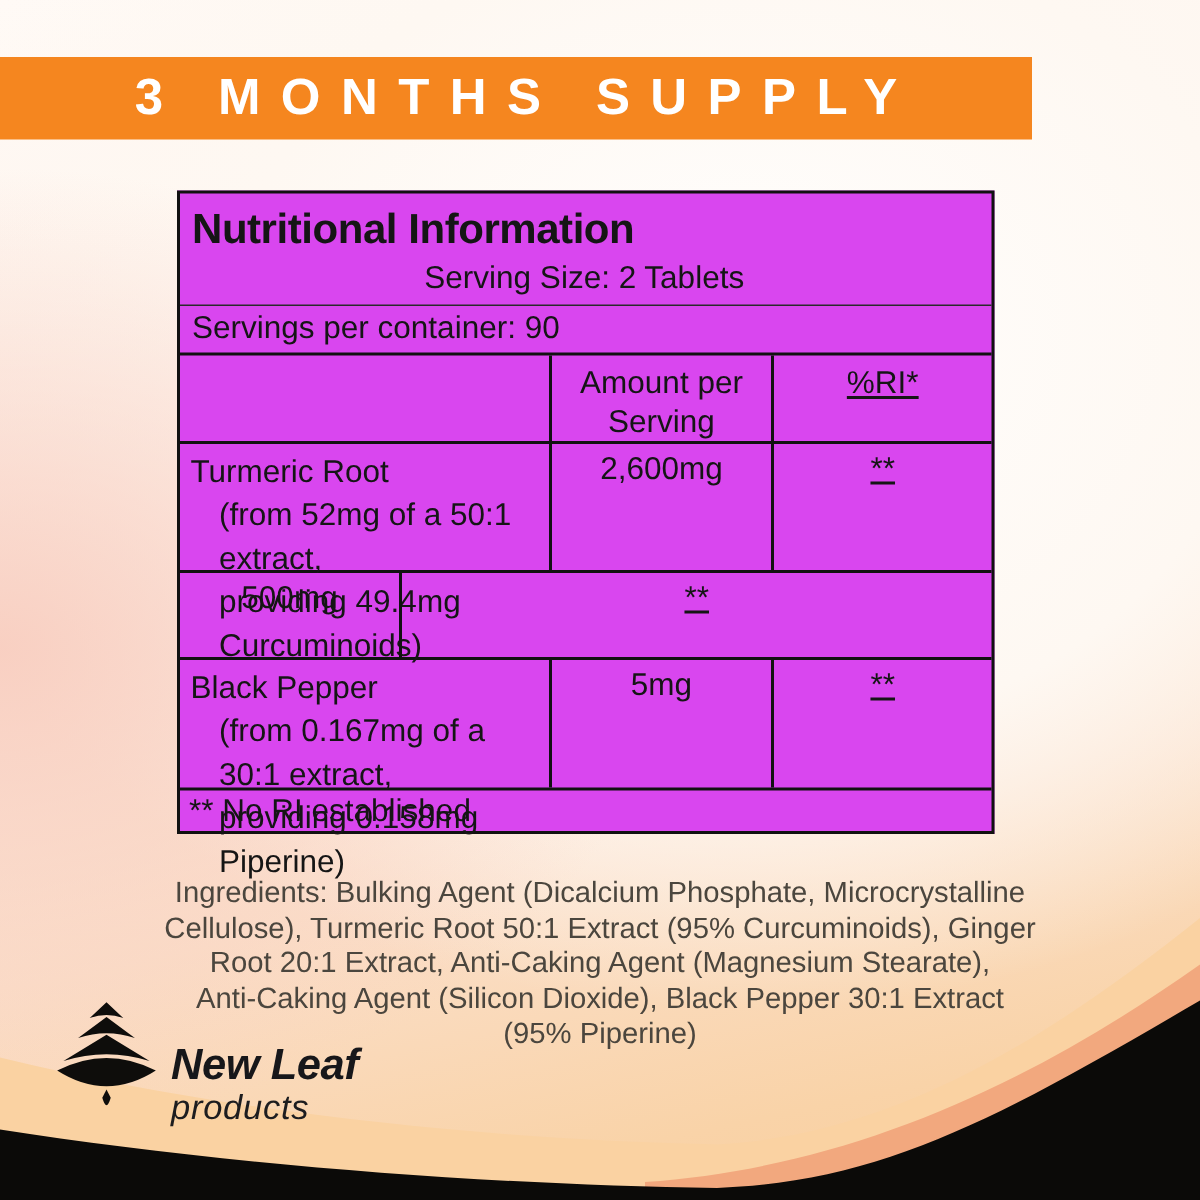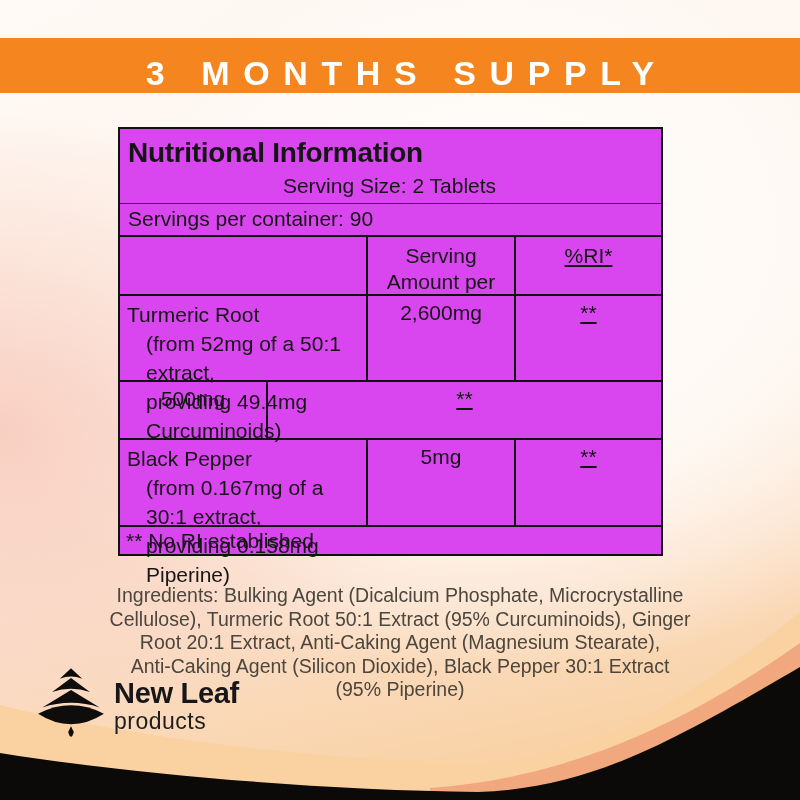--- a/index.html
+++ b/index.html
@@ -10,22 +10,22 @@
     overflow:hidden;
     font-family:"Liberation Sans", sans-serif;
     color:#151515;
     background:
       radial-gradient(55% 40% at 0% 54%, rgba(248,204,190,.9) 0%, rgba(248,204,190,0) 100%),
       radial-gradient(95% 75% at 62% 28%, #fffefd 0%, #fef8f2 45%, rgba(255,250,245,0) 75%),
       linear-gradient(168deg, #fffaf6 0%, #fdf1e8 42%, #fbdfc9 68%, #f9d3a8 88%, #f8cd9c 100%);
   }
   
   .banner {
-    position:absolute; left:0; top:38px; width:800px; height:55px;
-    display:flex; align-items:flex-end; justify-content:center;
+    position:absolute; left:0; top:38px; width:688px; height:55px;
+    display:flex; align-items:center; justify-content:center;
   }
   .banner-text {
     font-size:34px; font-weight:bold; letter-spacing:.40em; text-indent:.40em;
     white-space:nowrap;
   }
   
   .nutri-table {
     position:absolute; left:118px; top:127px; width:545px;
     background:#d946ef; border:2.5px solid #111;
   }
@@ -47,21 +47,21 @@
   .fn-row.first { border-bottom:1.5px solid #2a2a2a; }
   
   .ingredients {
     position:absolute; left:60px; top:584px; width:680px;
     text-align:center; font-size:19.5px; line-height:23.5px;
     color:#4b463e; z-index:3;
   }
   
   .logo { position:absolute; left:36px; top:666px; z-index:4; display:flex; }
   .tree { width:70px; height:80px; }
-  .logo-words { margin-left:8px; margin-top:11px; }
+  .logo-words { margin-left:8px; margin-top:28px;font-style:italic; }
   .logo-name { font-size:29px; font-weight:bold; color:#17171a; letter-spacing:-.3px; }
   .logo-sub  { font-size:23px; color:#1d1d1f; letter-spacing:.5px; margin-top:-2px; }
   
   .sweep { position:absolute; left:0; top:500px; width:800px; height:300px; z-index:1; }
   .content { position:relative; z-index:2; }
 </style>
 </head>
 <body>
 
 <svg class="sweep" viewBox="0 0 800 300" preserveAspectRatio="none">
@@ -77,22 +77,22 @@
   </div>
 
   <div class="nutri-table">
     <div class="t-title">Nutritional Information</div>
     <div class="t-serving">Serving Size: 2 Tablets</div>
     <div class="t-container">Servings per container: 90</div>
 
     <div class="t-row hdr bordered">
       <div class="c1"></div>
       <div class="c2">
+        <div>Amount per</div>
         <div>Serving</div>
-        <div>Amount per</div>
       </div>
       <div class="c3">%RI*</div>
     </div>
 
     <div class="t-row r-turmeric bordered">
       <div class="c1">
         <div>Turmeric Root</div>
         <div class="detail">(from 52mg of a 50:1 extract,</div>
         <div class="detail">providing 49.4mg Curcuminoids)</div>
       </div>

